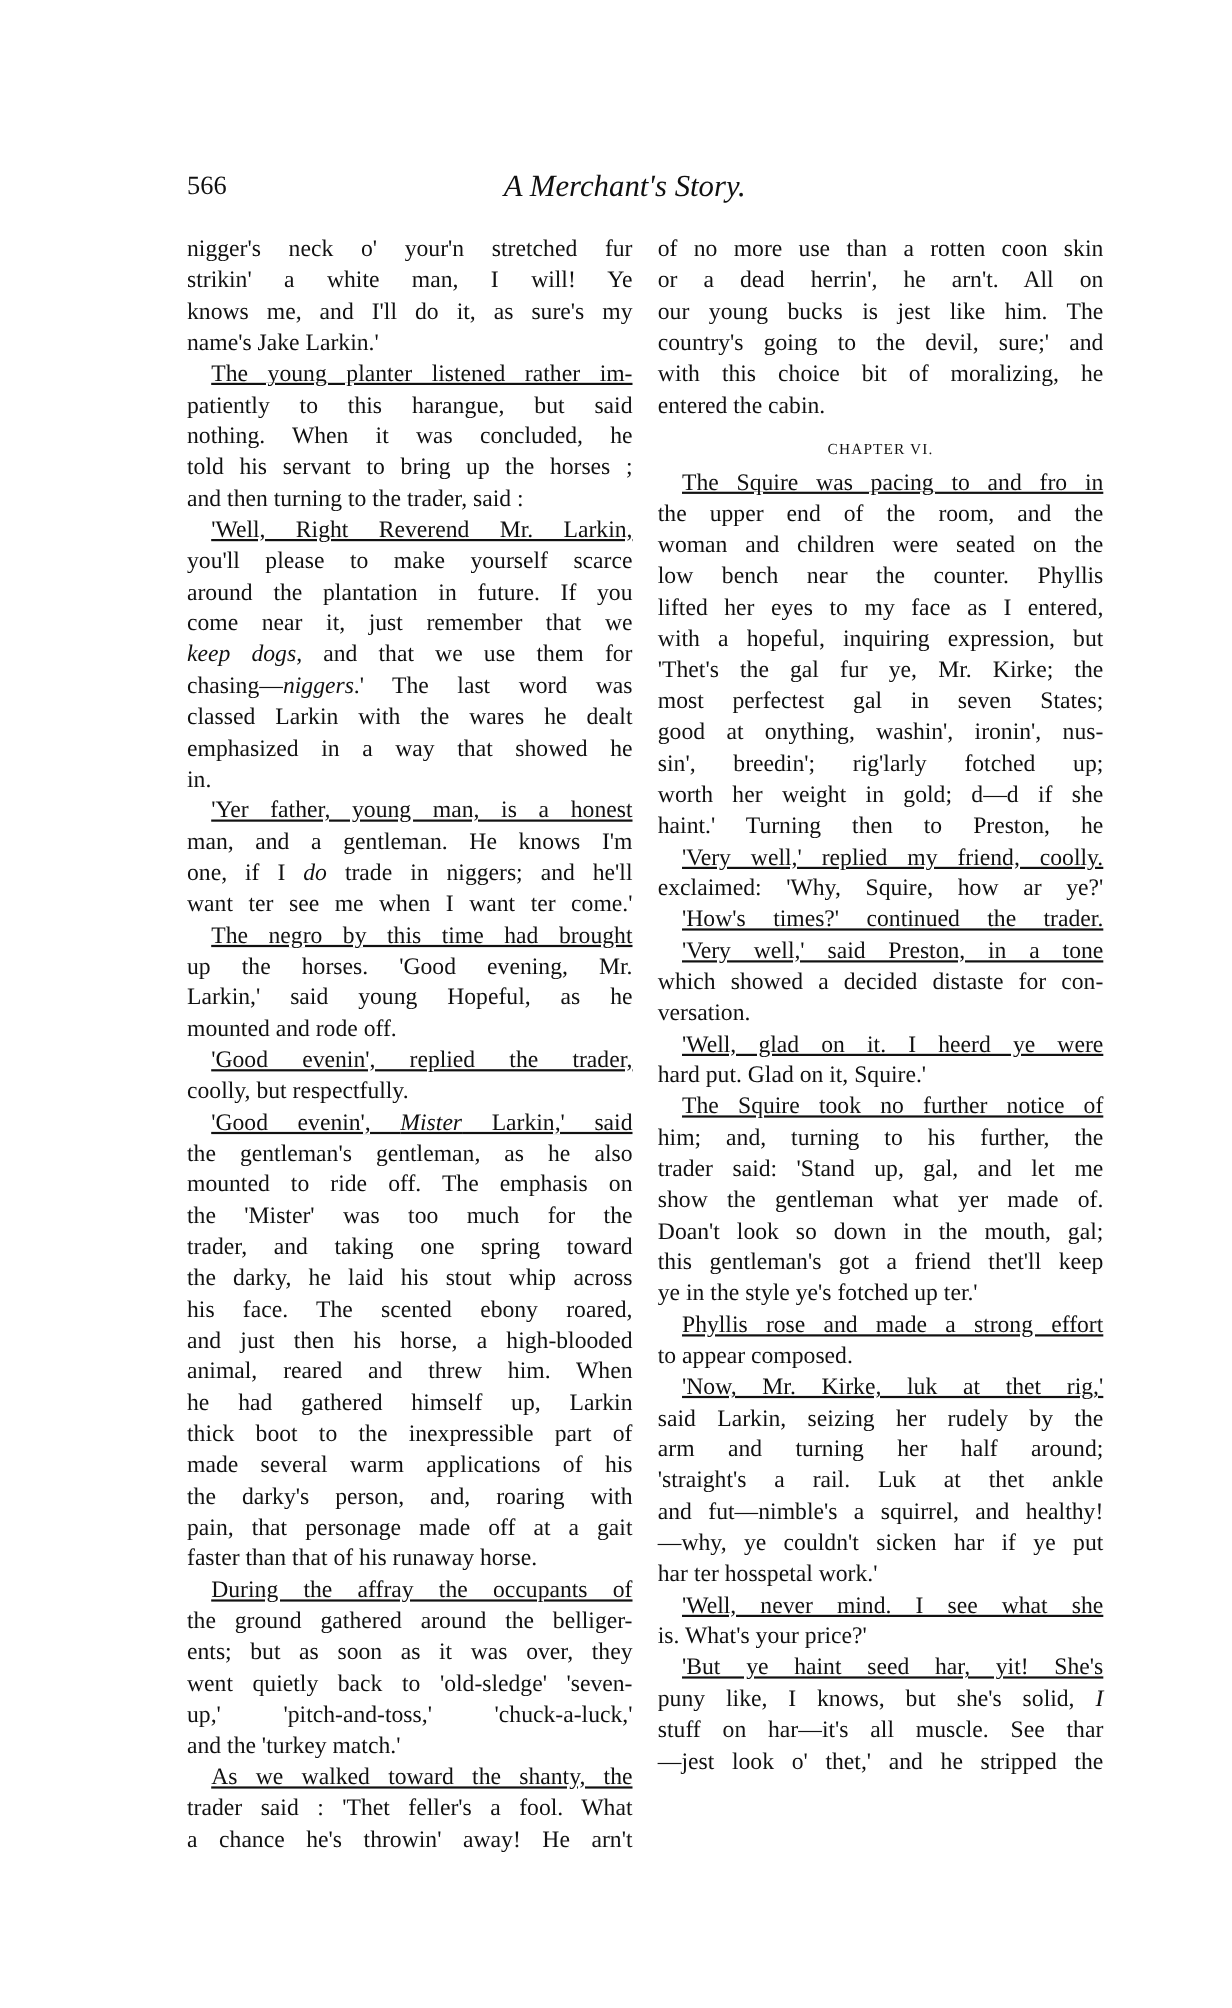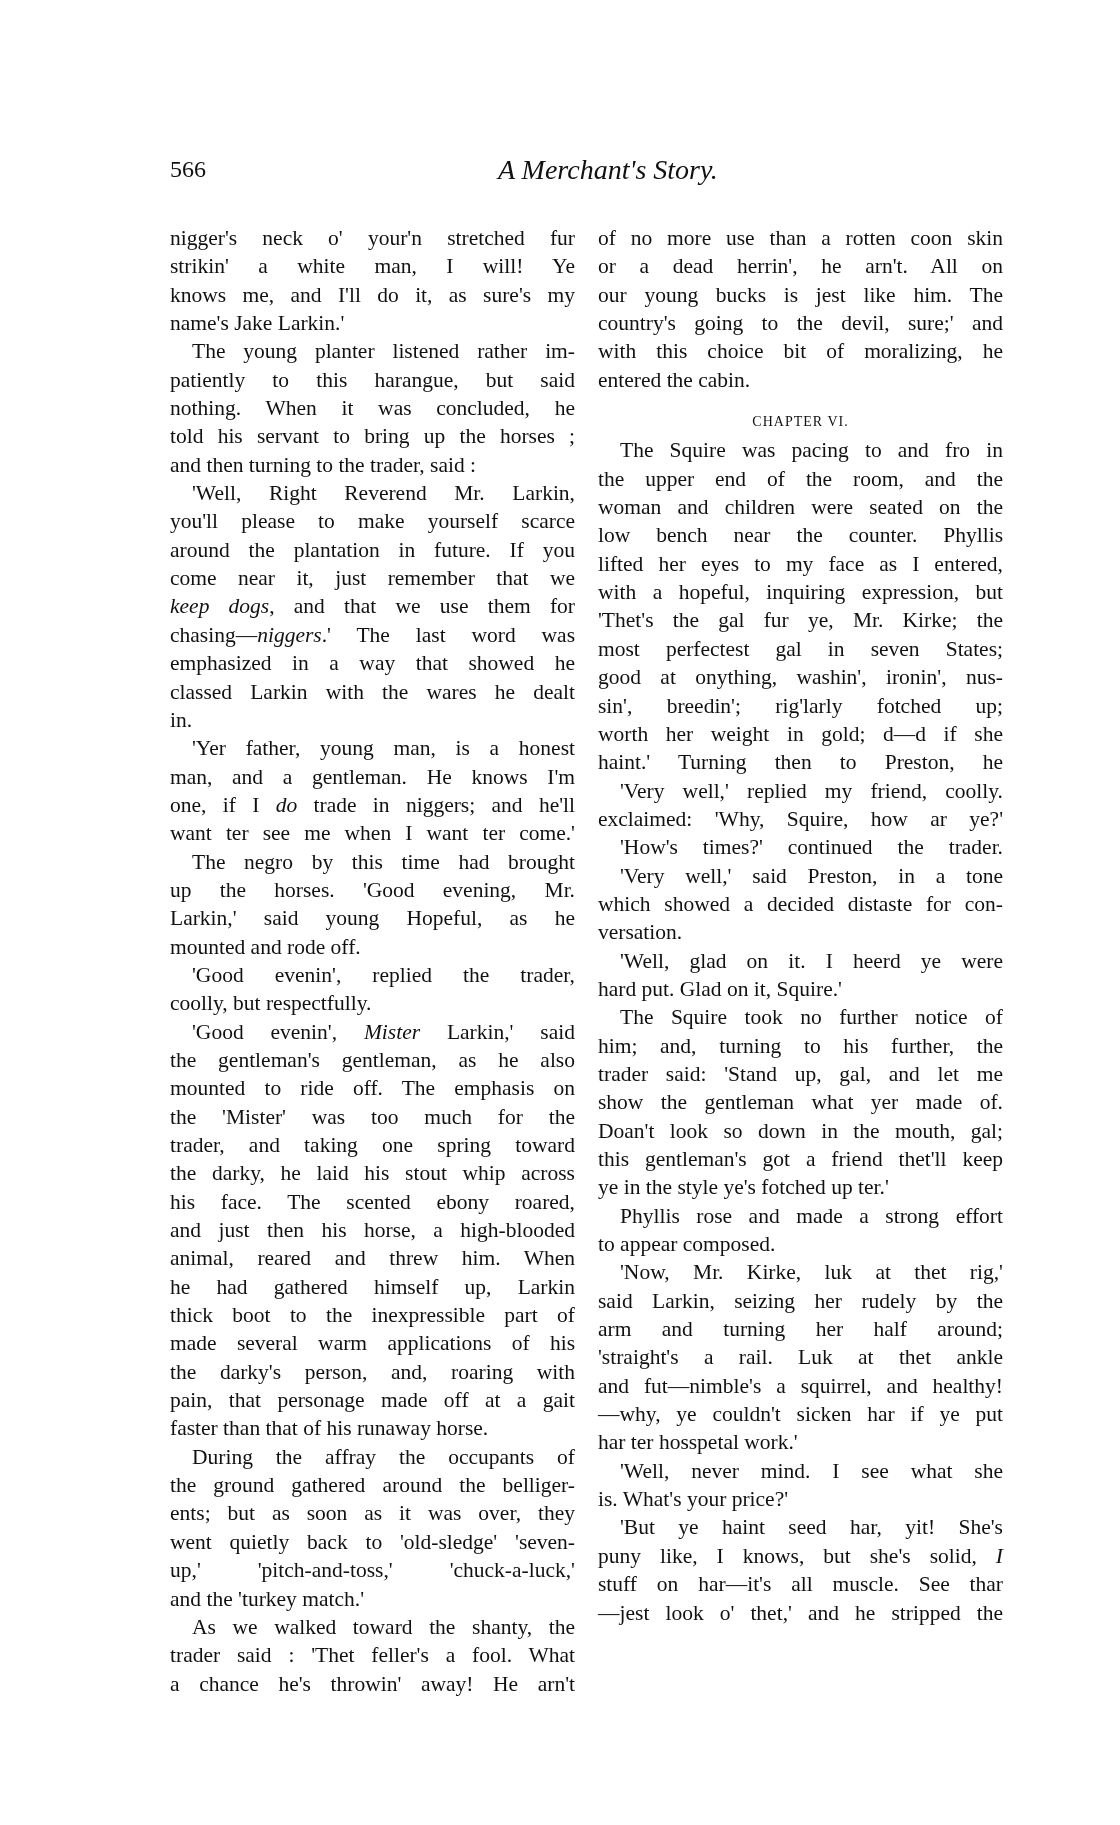--- a/index.html
+++ b/index.html
@@ -1,25 +1,25 @@
 <!DOCTYPE html>
 <html><head>
 <meta charset="utf-8">
 <style>
   html, body { margin: 0; padding: 0; background: #ffffff; }
   body { width: 1120px; height: 1825px; position: relative; overflow: hidden;
          font-family: "Liberation Serif", "DejaVu Serif", serif; color: #111; }
   .page-number { position: absolute; left: 170px; top: 156px; font-size: 24px; }
-  .running-head { position: absolute; left: 458px; top: 154px; font-size: 28px; font-style: italic; margin-left: 40px; }
-  .column { position: absolute; top: 224px; font-size: 21.5px; line-height: 28.35px; }
+  .running-head { position: absolute; left: 458px; top: 154px; font-size: 28px; font-style: italic; }
+  .column { position: absolute; top: 212px; font-size: 21.5px; line-height: 28.35px; }
   .col-left { left: 170px; width: 405px; }
   .col-right { left: 598px; width: 405px; }
   .line { display: block; white-space: nowrap; text-align: justify; text-align-last: justify; height: 28.35px; overflow: visible; }
   .line.last { text-align-last: left; }
-  .line.indent { padding-left: 22px; }
+  .line.indent { padding-left: 22px; text-decoration: underline; }
   .line.center { text-align: center; text-align-last: center; font-size: 14px; letter-spacing: 1px; }
   .half { display: block; height: 14px; }
 </style>
 </head>
 <body>
 
 <div class="page-number">566</div>
 <div class="running-head">A Merchant's Story.</div>
 
 <div class="column col-left" id="col-left">
@@ -31,22 +31,22 @@
     <span class="line">patiently  to  this  harangue,  but  said</span>
     <span class="line">nothing.  When  it  was  concluded,  he</span>
     <span class="line">told his servant to bring up the horses ;</span>
     <span class="line last">and then turning to the trader, said :</span>
     <span class="line indent">'Well, Right Reverend Mr. Larkin,</span>
     <span class="line">you'll please to make yourself scarce</span>
     <span class="line">around the plantation in future.  If you</span>
     <span class="line">come  near  it, just  remember  that  we</span>
     <span class="line"><i>keep dogs</i>, and that we use them for</span>
     <span class="line">chasing—<i>niggers</i>.'  The last word was</span>
+    <span class="line">classed Larkin with the wares he dealt</span>
     <span class="line">emphasized in a way that showed he</span>
-    <span class="line">classed Larkin with the wares he dealt</span>
     <span class="line last">in.</span>
     <span class="line indent">'Yer father, young man, is a honest</span>
     <span class="line">man, and a gentleman.  He knows I'm</span>
     <span class="line">one, if I <i>do</i> trade in niggers; and he'll</span>
     <span class="line">want ter see me when I want ter come.'</span>
     <span class="line indent">The negro by this time had brought</span>
     <span class="line">up  the  horses.   'Good  evening,  Mr.</span>
     <span class="line">Larkin,'  said  young  Hopeful,  as  he</span>
     <span class="line last">mounted and rode off.</span>
     <span class="line indent">'Good  evenin',  replied  the  trader,</span>

